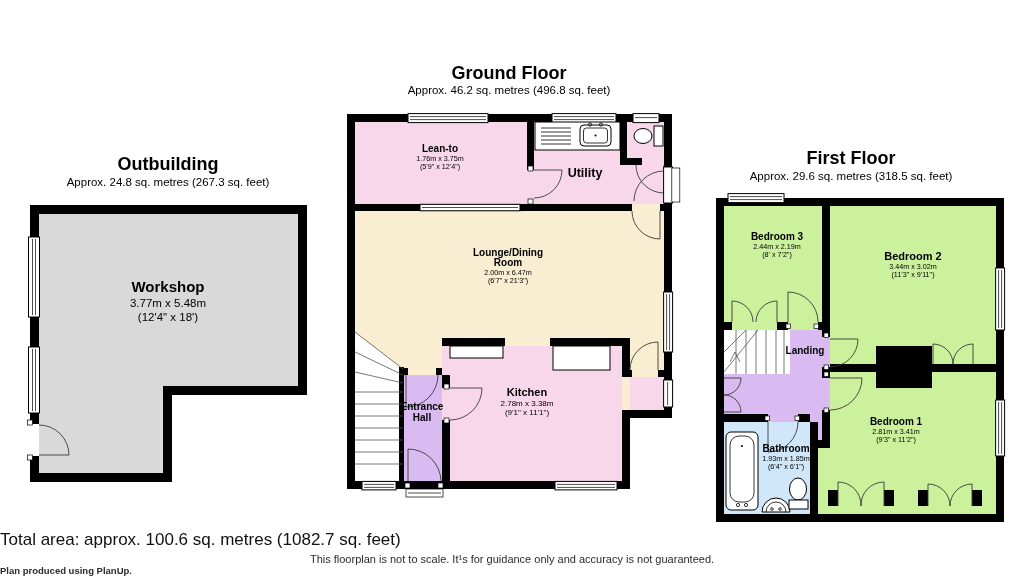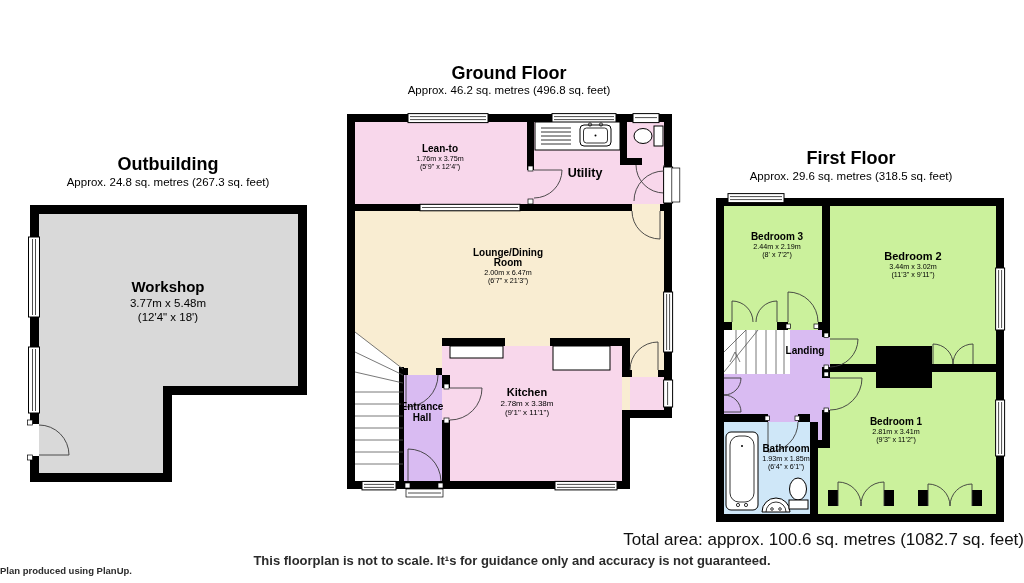--- a/index.html
+++ b/index.html
@@ -14,24 +14,24 @@
   .f7{font-size:7.2px;} .f8{font-size:8px;} .f15{font-size:15px;} .f115{font-size:11.5px;}
   .wall{fill:#000;}
   .win{fill:#fff;stroke:#000;stroke-width:1;}
   .winline{stroke:#000;stroke-width:0.7;}
   .arc{fill:none;stroke:#3a3a3a;stroke-width:0.9;}
   .leaf{stroke:#3a3a3a;stroke-width:0.9;}
   .fix{fill:#fff;stroke:#000;stroke-width:1;}
   .fixthin{fill:none;stroke:#000;stroke-width:0.8;}
   .step{stroke:#555;stroke-width:0.8;}
   .jamb{fill:#fff;stroke:#000;stroke-width:0.7;}
-  #footer-total{position:absolute;left:0;right:0;top:530px;text-align:right;
+  #footer-total{position:absolute;left:0;right:0;top:530px;text-align:left;
     font-size:17px;color:#111;}
   #footer-disc{position:absolute;left:0;right:0;top:553px;text-align:center;
-    font-size:13px;font-weight:bold;color:#2b2b2b;}
+    font-size:11px;font-weight:normal;color:#2b2b2b;}
   #footer-credit{position:absolute;left:0;right:0;top:565px;text-align:left;
     font-size:9.5px;font-weight:bold;color:#2b2b2b;}
 </style>
 </head>
 <body>
 
 <div id="stage">
 <svg width="1024" height="583" viewBox="0 0 1024 583">
 
   <g>

